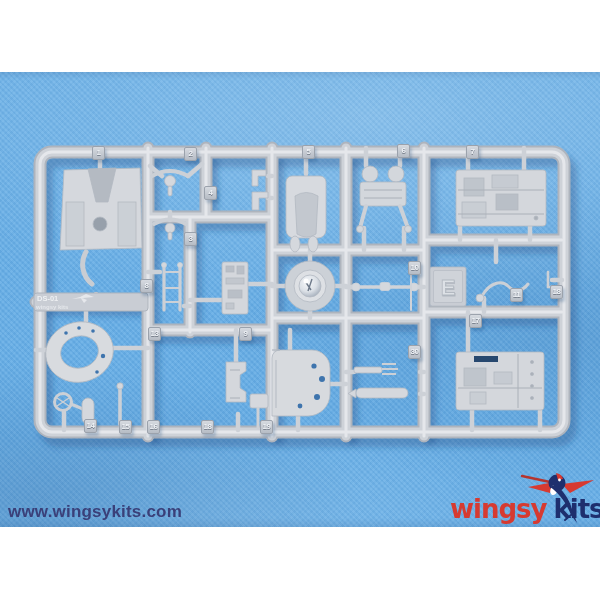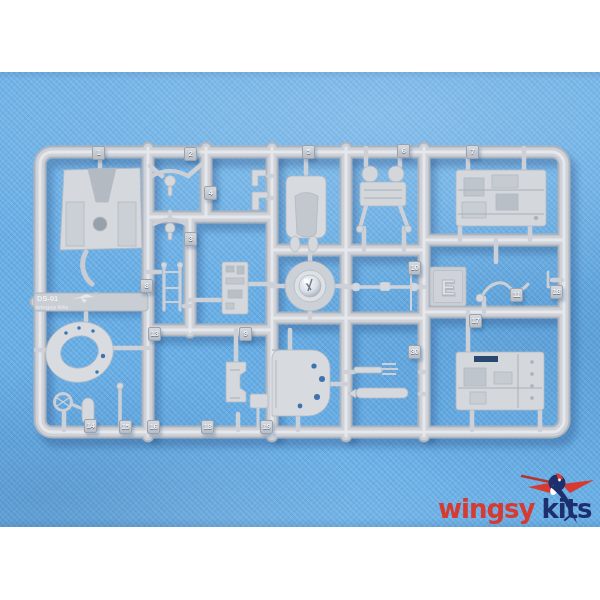--- a/index.html
+++ b/index.html
@@ -26,21 +26,21 @@
        border:1px solid #9ba2ac;border-radius:2px;
        color:#eef1f5;font:700 8px/12px "Liberation Sans",sans-serif;
        text-align:center;letter-spacing:-0.5px;
        text-shadow:0 1px 0 rgba(110,118,130,.9);
        box-shadow:2px 3px 3px rgba(25,70,125,.25);}
   .watermark{position:absolute;left:8px;top:501px;
        font:700 17px/1.25 "Liberation Sans",sans-serif;
        color:#3a4079;letter-spacing:.2px;}
   .logo{position:absolute;left:438px;top:494px;white-space:nowrap;
        font-family:"DejaVu Sans",sans-serif;font-weight:700;font-size:26px;letter-spacing:-1px;}
-  .logo .w1{color:#d63a31;}
+  .logo .w1{color:#d63a31;margin-left:12px;}
   .logo .w2{color:#1e2f6e;margin-left:7px;}
   .bird{position:absolute;left:520px;top:462px;width:78px;height:64px;}
 </style>
 </head>
 <body>
 
 <div class="stage">
 
   <div class="fabric"></div>
 
@@ -278,20 +278,21 @@
       <div class="tag" style="left: 148px; top: 327px;">13</div>
       <div class="tag" style="left: 84px; top: 419px;">14</div>
       <div class="tag" style="left: 119px; top: 420px;">15</div>
       <div class="tag" style="left: 147px; top: 420px;">16</div>
       <div class="tag" style="left: 469px; top: 314px;">17</div>
       <div class="tag" style="left: 201px; top: 420px;">18</div>
       <div class="tag" style="left: 260px; top: 420px;">19</div>
       <div class="tag" style="left: 408px; top: 345px;">30</div>
     </div>
 
+  <div class="watermark">www.wingsykits.com</div>
 
   <div class="logo">
     <span class="w1">wingsy</span><span class="w2">kits</span>
   </div>
 
   <svg class="bird" viewBox="0 0 78 64">
     <path d="M2,14 L30,20" stroke="#b5342e" stroke-width="2.4" stroke-linecap="round" fill="none"></path>
     <polygon points="8,25 34,20 30,31" fill="#d63a31"></polygon>
     <polygon points="42,22 74,18 50,31" fill="#d63a31"></polygon>
     <circle cx="37" cy="21" r="8.5" fill="#1e2f6e"></circle>

